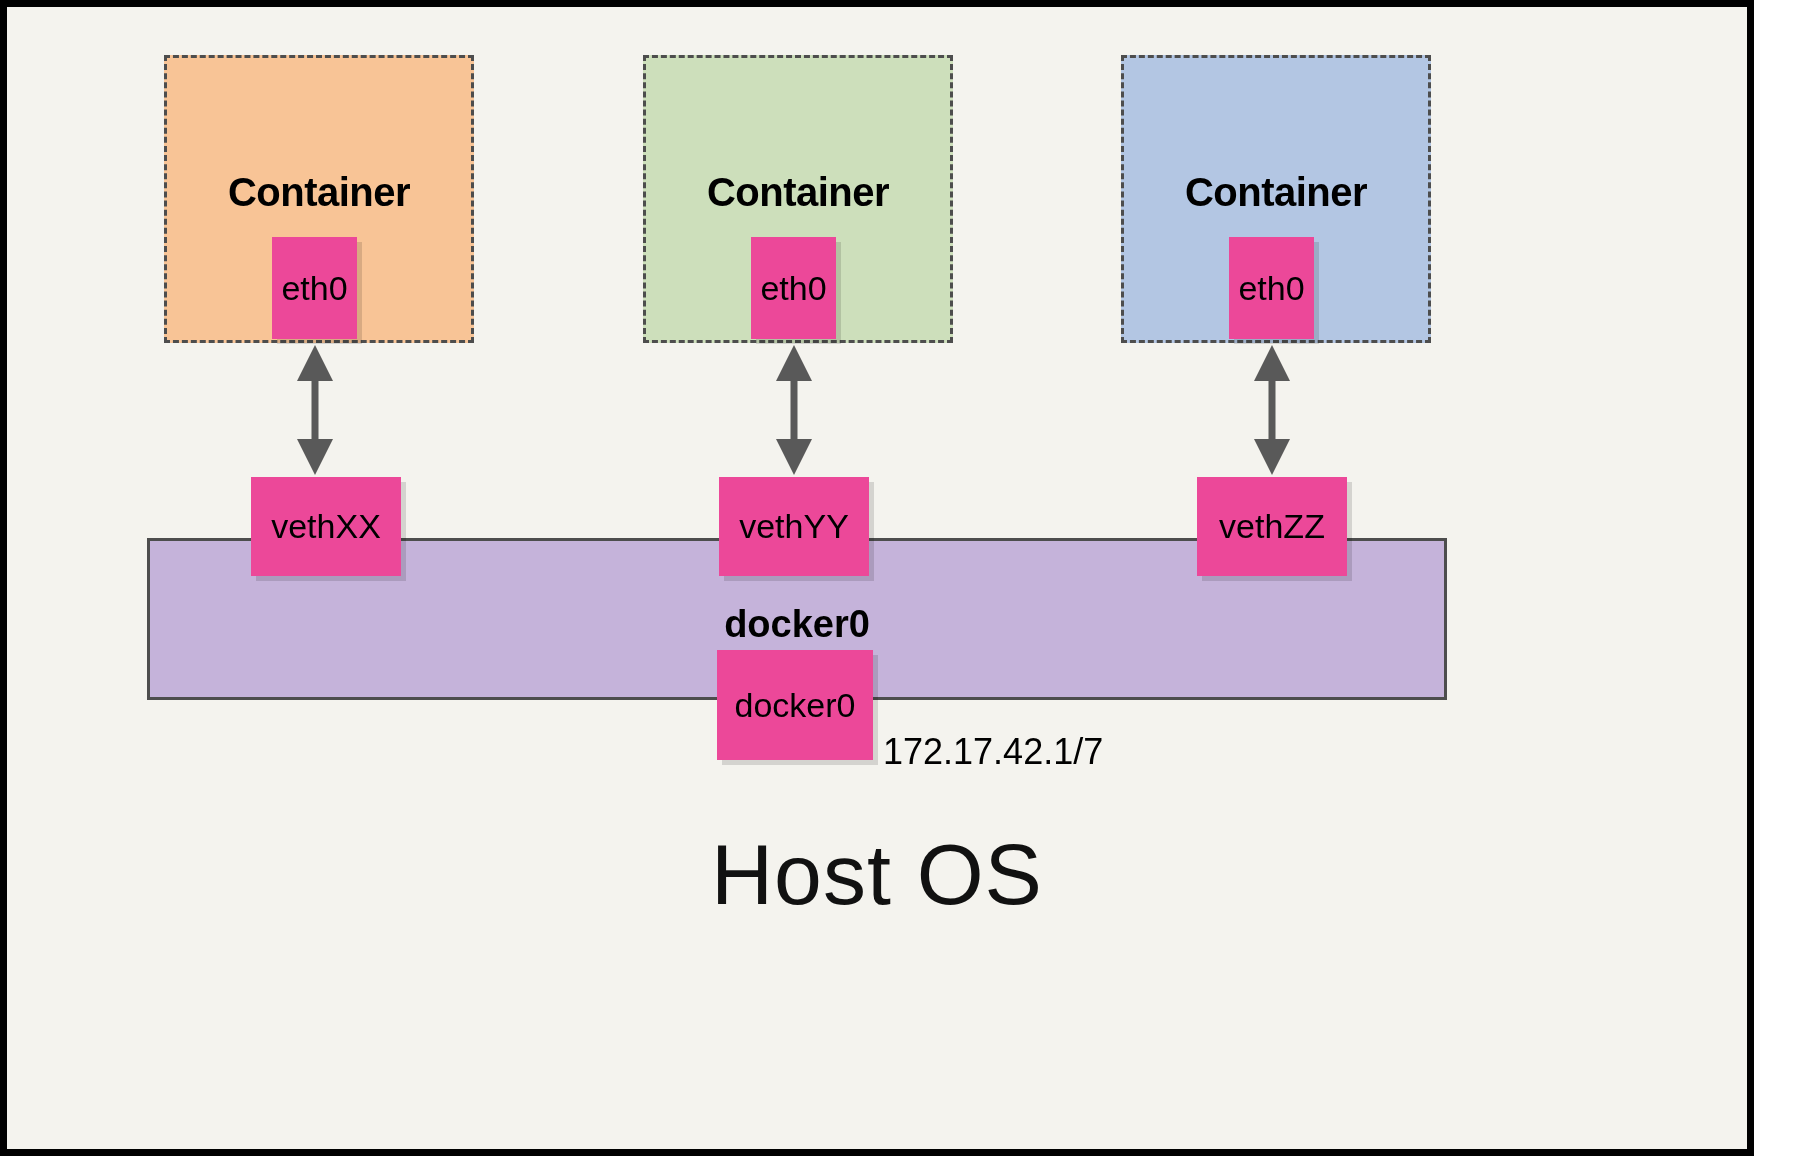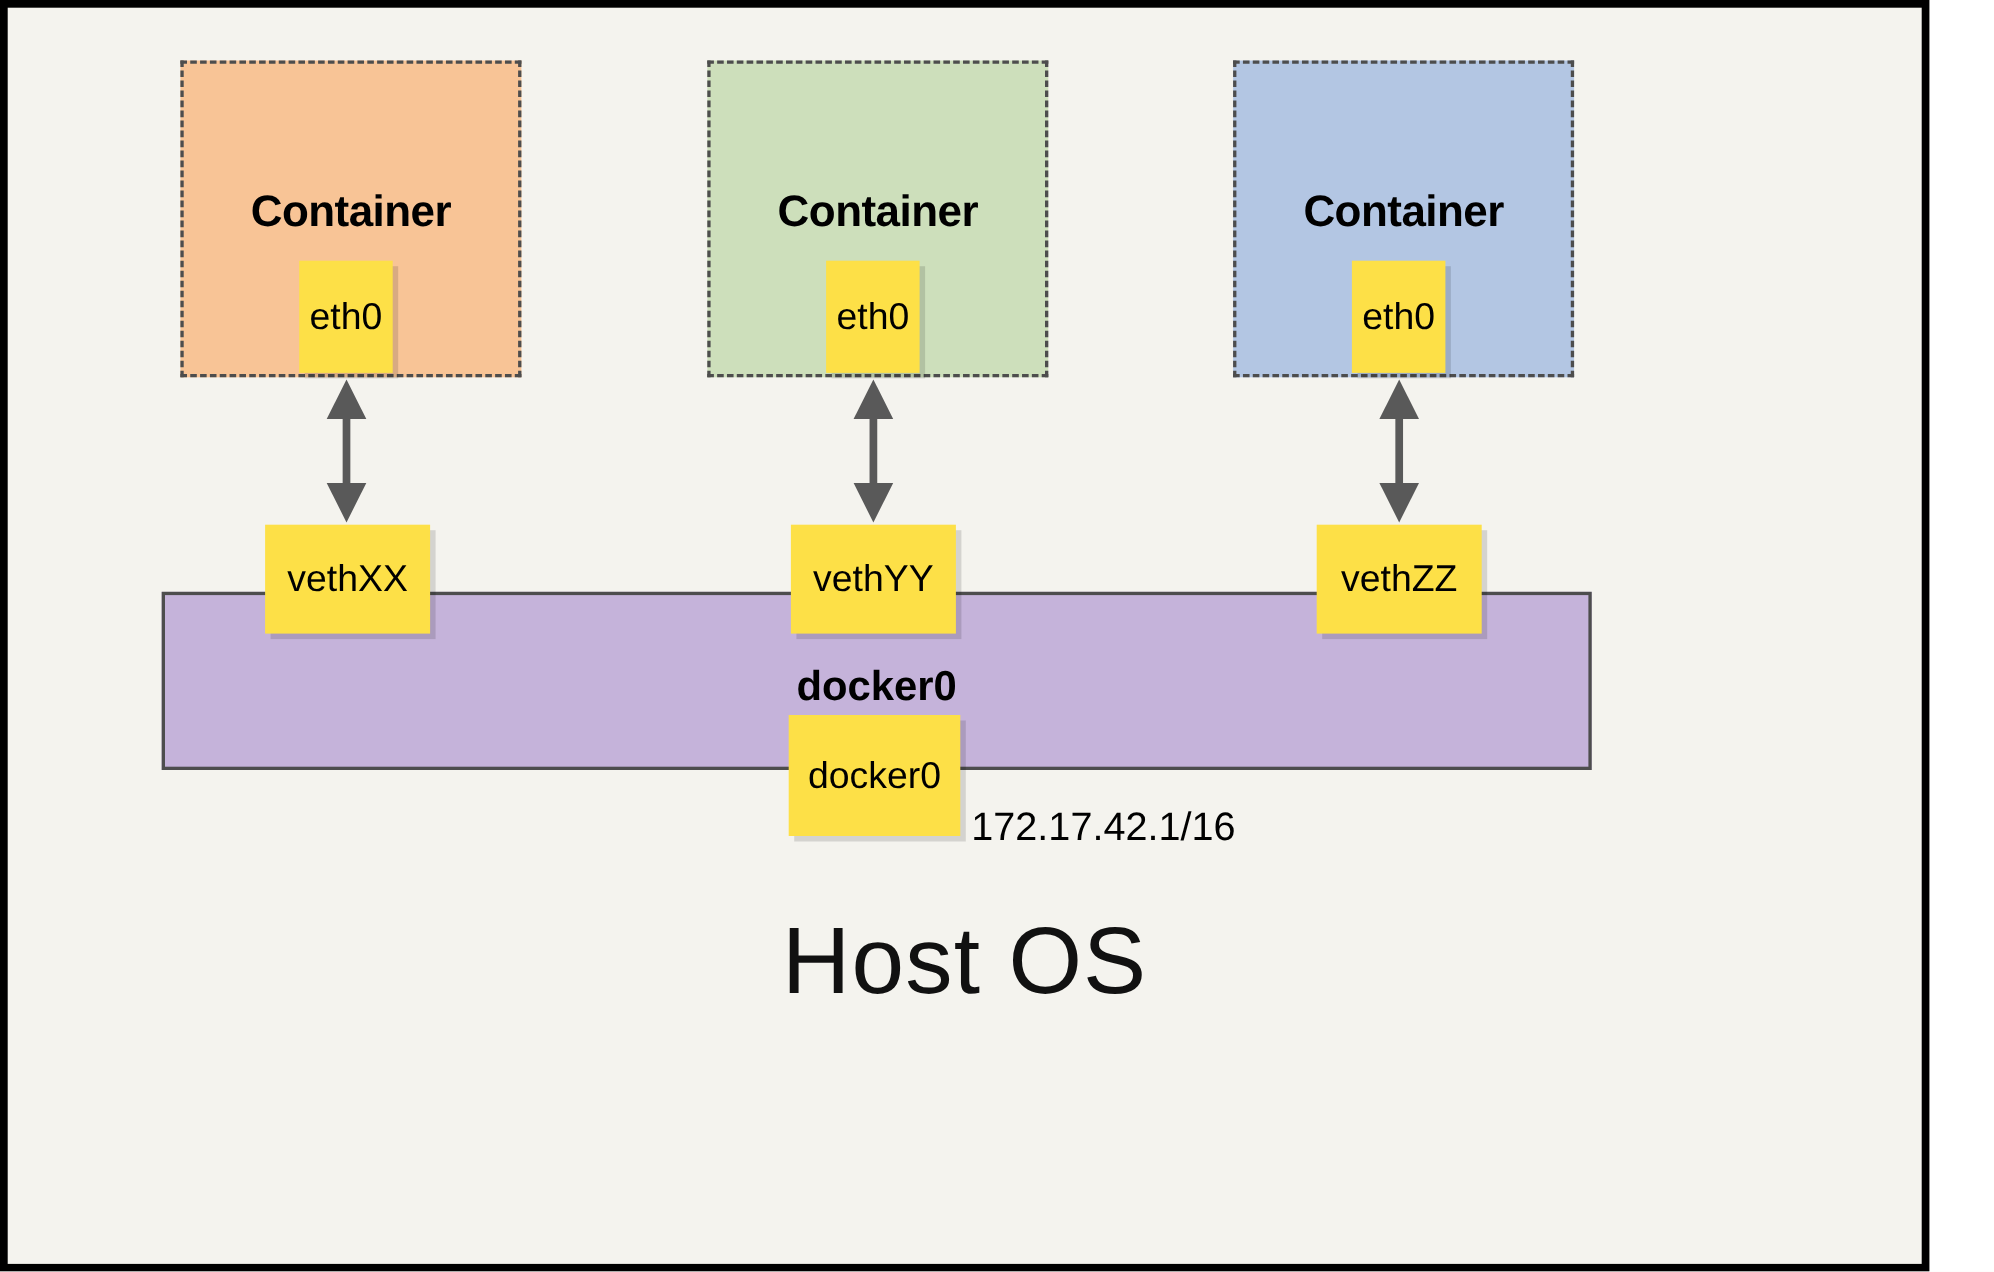--- a/index.html
+++ b/index.html
@@ -32,21 +32,21 @@
     text-align: center;
     font-size: 40px;
     font-weight: bold;
     color: #000000;
     letter-spacing: -0.5px;
   }
   
   .note {
     position: absolute;
     box-sizing: border-box;
-    background: #fde047;
+    background: #ec4899;
     box-shadow: 5px 5px 0 rgba(0,0,0,0.13);
     display: flex;
     align-items: center;
     justify-content: center;
     font-size: 34px;
     color: #000000;
     white-space: nowrap;
   }
   
   #docker0-bar {
@@ -127,33 +127,33 @@
   <svg class="arrow" style="left:1239px; top:336px;" width="52" height="134" viewBox="0 0 52 134">
     <line x1="26" y1="30" x2="26" y2="104" stroke="#595959" stroke-width="7"></line>
     <polygon points="26,2 44,38 8,38" fill="#595959"></polygon>
     <polygon points="26,132 44,96 8,96" fill="#595959"></polygon>
   </svg>
 
   <div id="docker0-bar" style="left:140px; top:531px; width:1300px; height:162px;">
     <div id="docker0-bar-label" style="top:62px;">docker0</div>
   </div>
 
-  <div class="note" style="left:234px; top:470px; width:150px; height:99px;text-align:right;">
+  <div class="note" style="left:244px; top:470px; width:150px; height:99px;text-align:right;">
     <span>vethXX</span>
   </div>
 
   <div class="note" style="left:712px; top:470px; width:150px; height:99px;text-align:center;">
     <span>vethYY</span>
   </div>
 
   <div class="note" style="left:1190px; top:470px; width:150px; height:99px;">
     <span>vethZZ</span>
   </div>
 
   <div class="note" style="left:710px; top:643px; width:156px; height:110px;">
     <span>docker0</span>
   </div>
 
-  <div id="ip-label" style="left:876px; top:724px;">172.17.42.1/16</div>
+  <div id="ip-label" style="left:876px; top:724px;">172.17.42.1/7</div>
 
   <div id="host-os-label" style="top:818px;">Host OS</div>
 
 </div>
 
 </body></html>

